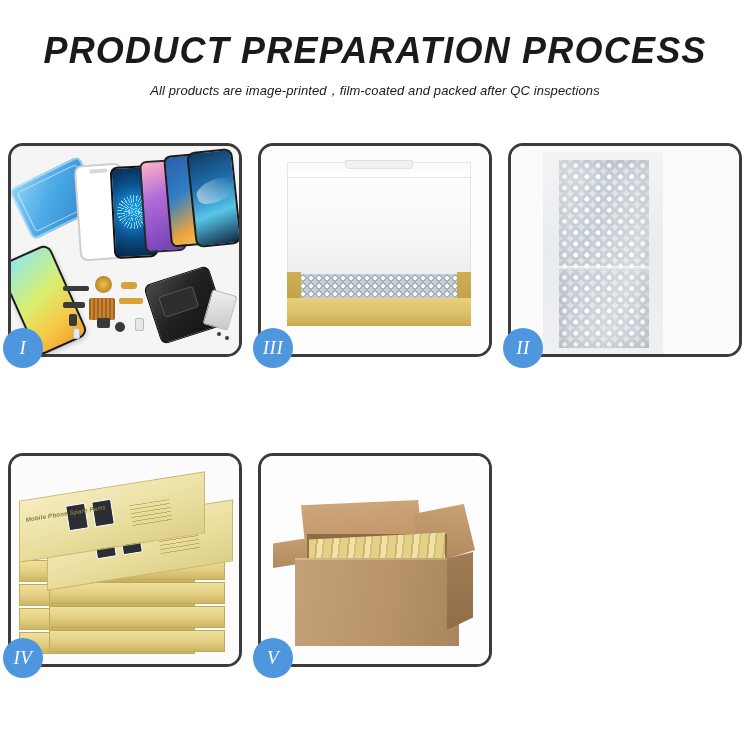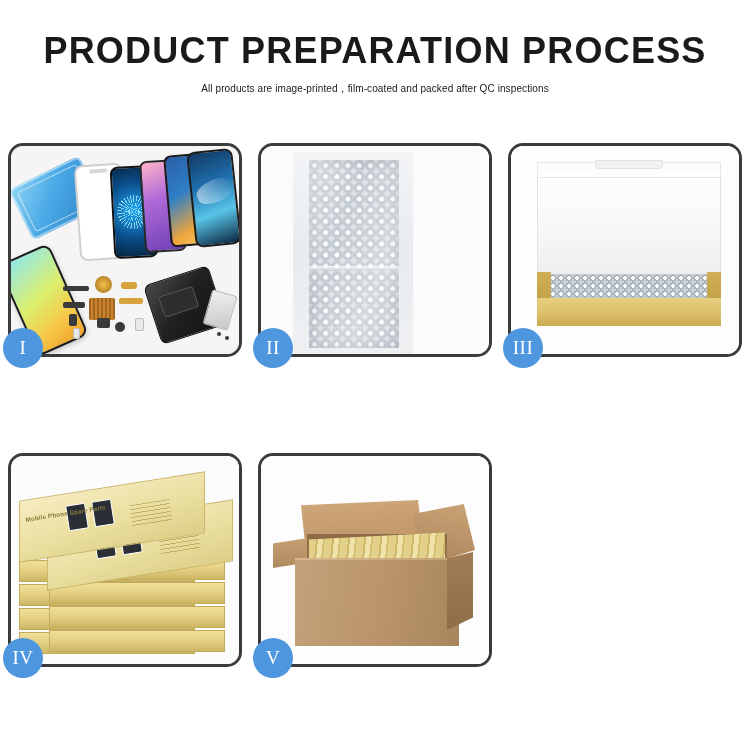--- a/index.html
+++ b/index.html
@@ -3,33 +3,33 @@
 <meta charset="utf-8">
 <title>Product Preparation Process</title>
 <style>
   * { box-sizing: border-box; margin: 0; padding: 0; }
   html, body {
     width: 750px; height: 750px;
     background: #ffffff;
     font-family: "Liberation Sans", sans-serif;
     overflow: hidden;
   }
-  .page { position: relative; width: 594px; height: 750px; background: #fff; }
+  .page { position: relative; width: 594px; height: 750px; background: #fff; font-style: italic; }
 
   
   .header { position: absolute; left: 0; top: 0; width: 750px; text-align: center; }
   .title {
     font-family: "Liberation Sans", sans-serif;
     font-size: 36px; font-weight: 700; letter-spacing: 1.2px;
     color: #1a1a1a; margin-top: 32px; line-height: 1.05;
     white-space: nowrap;
   }
   .subtitle {
     font-family: "Liberation Sans", sans-serif;
-    font-size: 10px; font-weight: 400; color: #1a1a1a;
+    font-size: 13px; font-weight: 400; color: #1a1a1a;
     margin-top: 12px; letter-spacing: 0.1px; white-space: nowrap;
   }
 
   
   .grid {
     position: absolute; left: 8px; top: 143px;
     width: 734px; height: 600px;
     display: grid;
     grid-template-columns: 234px 234px 234px;
     grid-template-rows: 214px 214px;
@@ -328,39 +328,39 @@
         <div class="part" style="left:104px; top:176px; width:10px; height:10px; border-radius:50%;"></div>
         <div class="part white" style="left:124px; top:172px; width:9px; height:13px;"></div>
         <div class="part" style="left:206px; top:186px; width:4px; height:4px; border-radius:50%;"></div>
         <div class="part" style="left:214px; top:190px; width:4px; height:4px; border-radius:50%;"></div>
         <div class="part white" style="left:196px; top:146px; width:26px; height:36px; border-radius:3px; transform:rotate(16deg); background:linear-gradient(160deg,#f0f0f0,#c8c8c8);"></div>
       </div>
       <div class="badge">I</div>
     </div>
 
     <div class="card">
-      <div class="card-inner p2">
-        <div class="bw-bag"></div>
-        <div class="bw-sheet"></div>
-        <div class="bw-seam"></div>
-      </div>
-      <div class="badge">II</div>
-    </div>
-
-    <div class="card">
       <div class="card-inner p3">
         <div class="b3-lid"></div>
         <div class="b3-lid-top"></div>
         <div class="b3-lid-notch"></div>
         <div class="b3-bubble"></div>
         <div class="b3-lflap"></div>
         <div class="b3-rflap"></div>
         <div class="b3-front"></div>
       </div>
       <div class="badge">III</div>
+    </div>
+
+    <div class="card">
+      <div class="card-inner p2">
+        <div class="bw-bag"></div>
+        <div class="bw-sheet"></div>
+        <div class="bw-seam"></div>
+      </div>
+      <div class="badge">II</div>
     </div>
 
     <div class="card">
       <div class="card-inner p4">
         <div class="stack">
           <div class="sb" style="top:152px;"></div>
           <div class="sb r" style="top:150px;"></div>
           <div class="sb" style="top:128px;"></div>
           <div class="sb r" style="top:126px;"></div>
           <div class="sb" style="top:104px;"></div>

